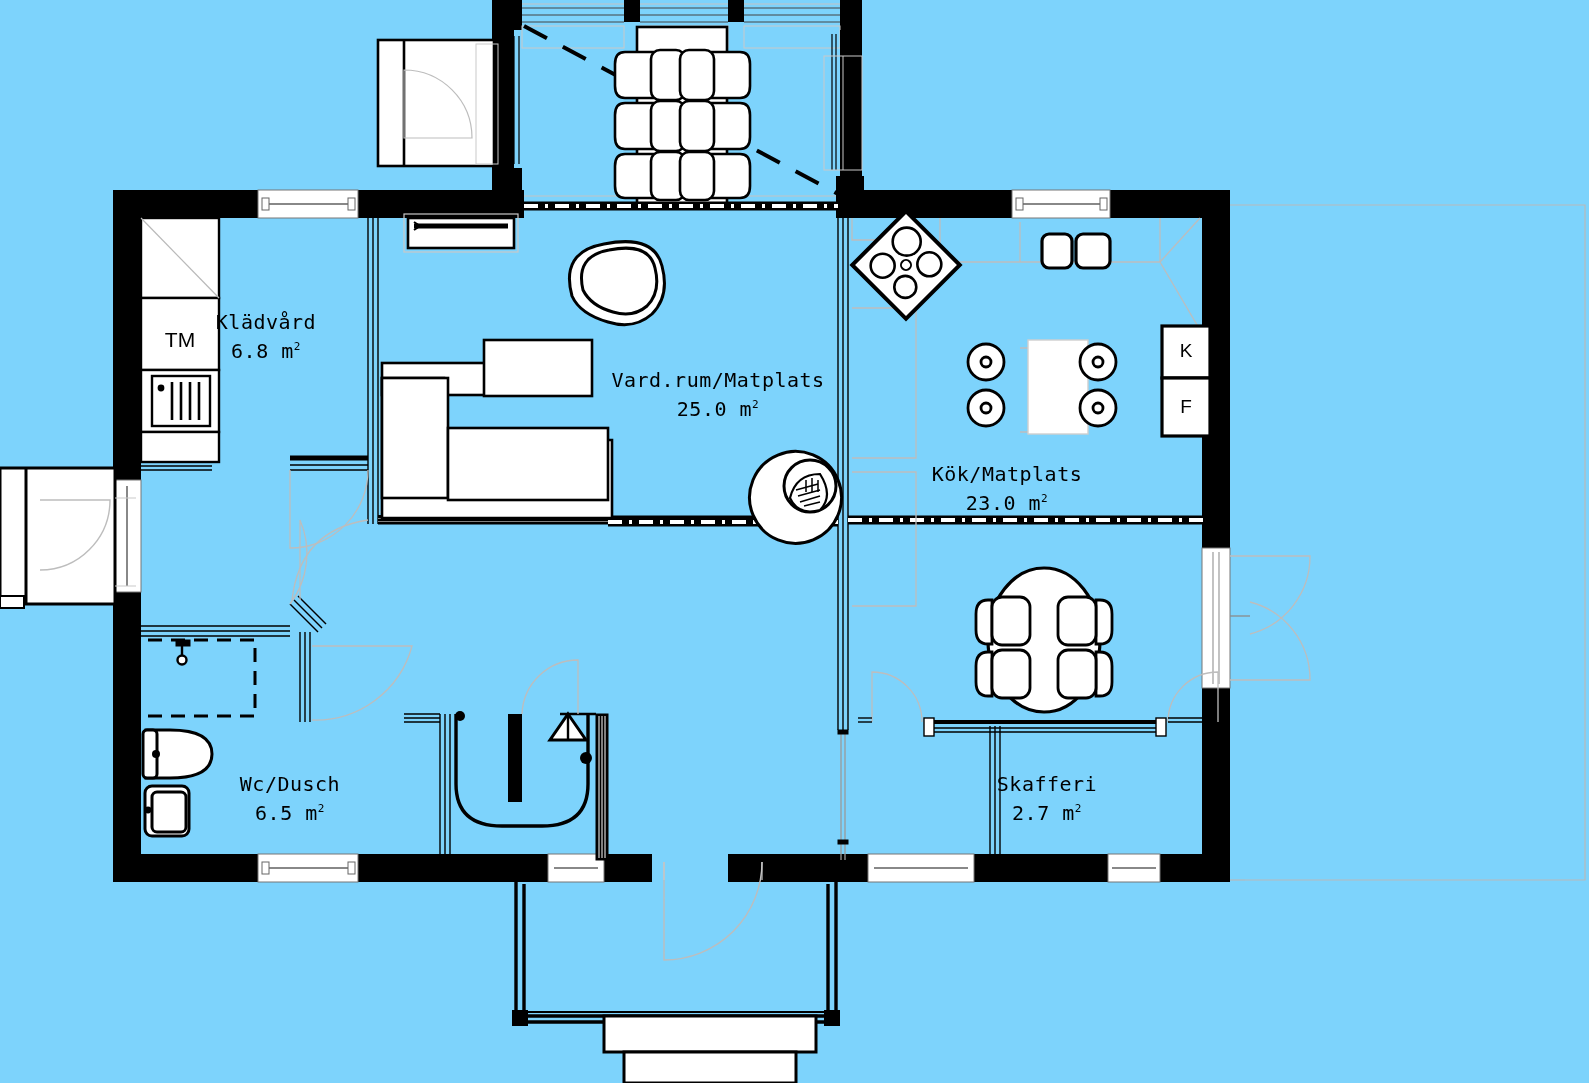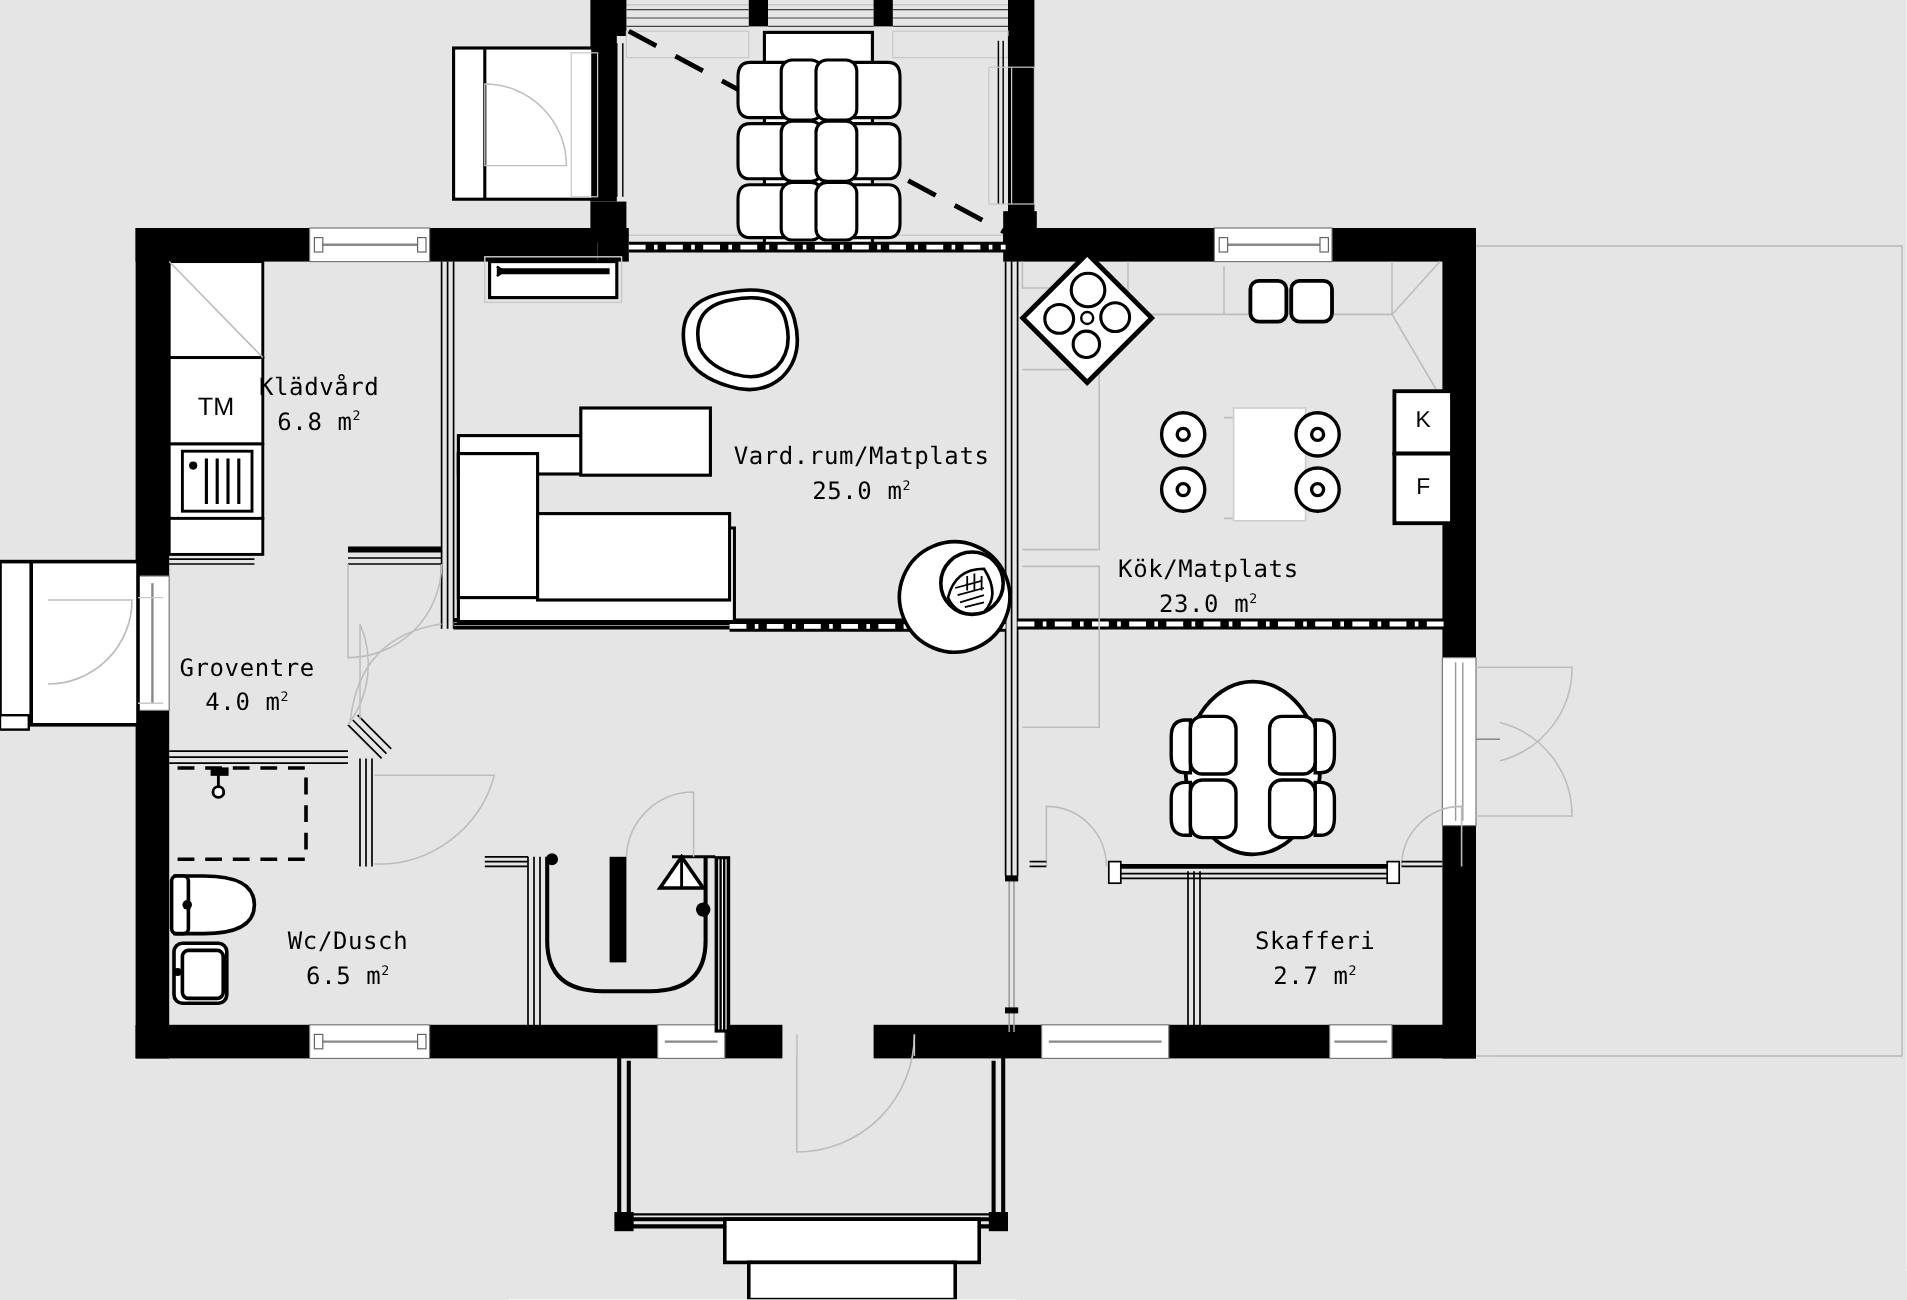--- a/index.html
+++ b/index.html
@@ -1,17 +1,17 @@
 <!DOCTYPE html>
 <html><head>
 <meta charset="utf-8">
 <style>
   html,body{margin:0;padding:0;background:#ffffff;}
   body{font-family:"DejaVu Sans Mono","Liberation Mono",monospace;}
-  #stage{position:relative;width:1589px;height:1083px;background:#e5e5e5;overflow:hidden;}
+  #stage{position:relative;width:1589px;height:1083px;background:#7dd3fc;overflow:hidden;}
   #stage svg{position:absolute;left:0;top:0;}
   .roomlabel{position:absolute;text-align:center;color:#000;
              font-family:"DejaVu Sans Mono","Liberation Mono",monospace;
              font-size:20px;line-height:1.45;letter-spacing:0.5px;white-space:nowrap;}
   .roomlabel .nm{display:block;}
   .roomlabel .ar{display:block;}
   .roomlabel .ar sup{font-size:11px;vertical-align:super;}
   .applabel{position:absolute;color:#000;text-align:center;
             font-family:"Liberation Sans",sans-serif;font-size:19px;}
   .tmlabel{position:absolute;color:#000;text-align:center;
@@ -464,33 +464,29 @@
   <div class="roomlabel" style="left:568px;top:366px;width:300px;">
     <span class="nm">Vard.rum/Matplats</span>
     <span class="ar"><span>25.0</span> <span>m</span><sup>2</sup></span>
   </div>
 
   <div class="roomlabel" style="left:882px;top:460px;width:250px;">
     <span class="nm">Kök/Matplats</span>
     <span class="ar"><span>23.0</span> <span>m</span><sup>2</sup></span>
   </div>
 
-  <div class="roomlabel" style="left:106px;top:542px;width:200px;">
-    <span class="nm">Groventre</span>
-    <span class="ar"><span>4.0</span> <span>m</span><sup>2</sup></span>
-  </div>
 
 
   <div class="roomlabel" style="left:190px;top:770px;width:200px;">
     <span class="nm">Wc/Dusch</span>
     <span class="ar"><span>6.5</span> <span>m</span><sup>2</sup></span>
   </div>
 
 
-  <div class="roomlabel" style="left:1006px;top:770px;width:180px;">
+  <div class="roomlabel" style="left:957px;top:770px;width:180px;">
     <span class="nm">Skafferi</span>
     <span class="ar"><span>2.7</span> <span>m</span><sup>2</sup></span>
   </div>
 
   <div class="applabel" style="left:1166px;top:340px;width:40px;">K</div>
 
   <div class="applabel" style="left:1166px;top:396px;width:40px;">F</div>
 
   <div class="tmlabel" style="left:146px;top:328px;width:68px;">TM</div>
 

